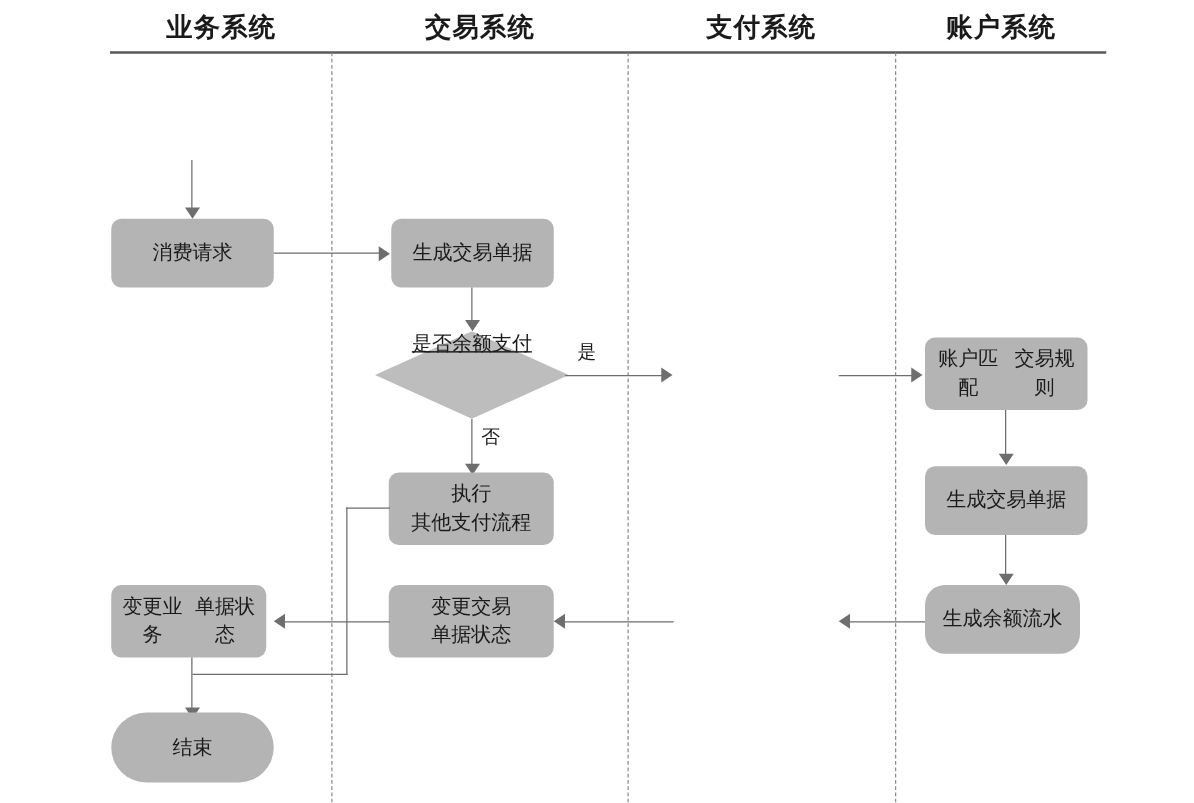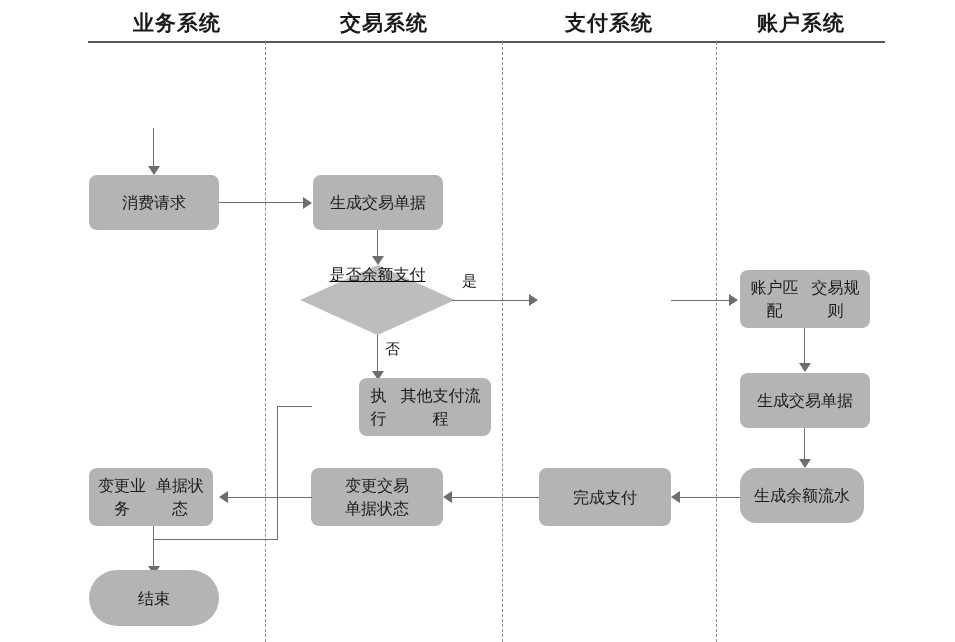--- a/index.html
+++ b/index.html
@@ -165,41 +165,38 @@
   </div>
 
   <div class="edge-label" style="left:462px; top:272px;">是</div>
   <div class="conn-h" style="left:452px; top:300px; width:78px;"></div>
   <div class="arrow right" style="left:529px; top:294px;"></div>
 
   <div class="edge-label" style="left:385px; top:340px;">否</div>
   <div class="conn-v" style="left:377px; top:335px; height:38px;"></div>
   <div class="arrow down" style="left:372px; top:371px;"></div>
 
-  <div class="node" style="left:311px; top:378px; width:132px; height:58px; flex-direction:row;margin-left:48px;">
+  <div class="node" style="left:311px; top:378px; width:132px; height:58px; flex-direction:column;">
     <span class="txt">执行</span>
     <span class="txt">其他支付流程</span>
   </div>
 
   <div class="conn-h" style="left:277px; top:406px; width:35px;"></div>
   <div class="conn-v" style="left:277px; top:406px; height:134px;"></div>
   <div class="conn-h" style="left:154px; top:539px; width:124px;"></div>
 
   <div class="node" style="left:311px; top:468px; width:132px; height:58px; flex-direction:column;">
     <span class="txt">变更交易</span>
     <span class="txt">单据状态</span>
   </div>
 
 
   <div class="conn-h" style="left:671px; top:300px; width:59px;"></div>
   <div class="arrow right" style="left:729px; top:294px;"></div>
 
-  <div class="node" style="left:539px; top:468px; width:132px; height:58px;">
-    <span class="txt">完成支付</span>
-  </div>
 
   <div class="conn-h" style="left:452px; top:497px; width:87px;"></div>
   <div class="arrow left" style="left:443px; top:491px;"></div>
 
   <div class="node" style="left:740px; top:270px; width:130px; height:58px; flex-direction:row;">
     <span class="txt">账户匹配</span>
     <span class="txt">交易规则</span>
   </div>
 
   <div class="conn-v" style="left:804px; top:328px; height:37px;"></div>

